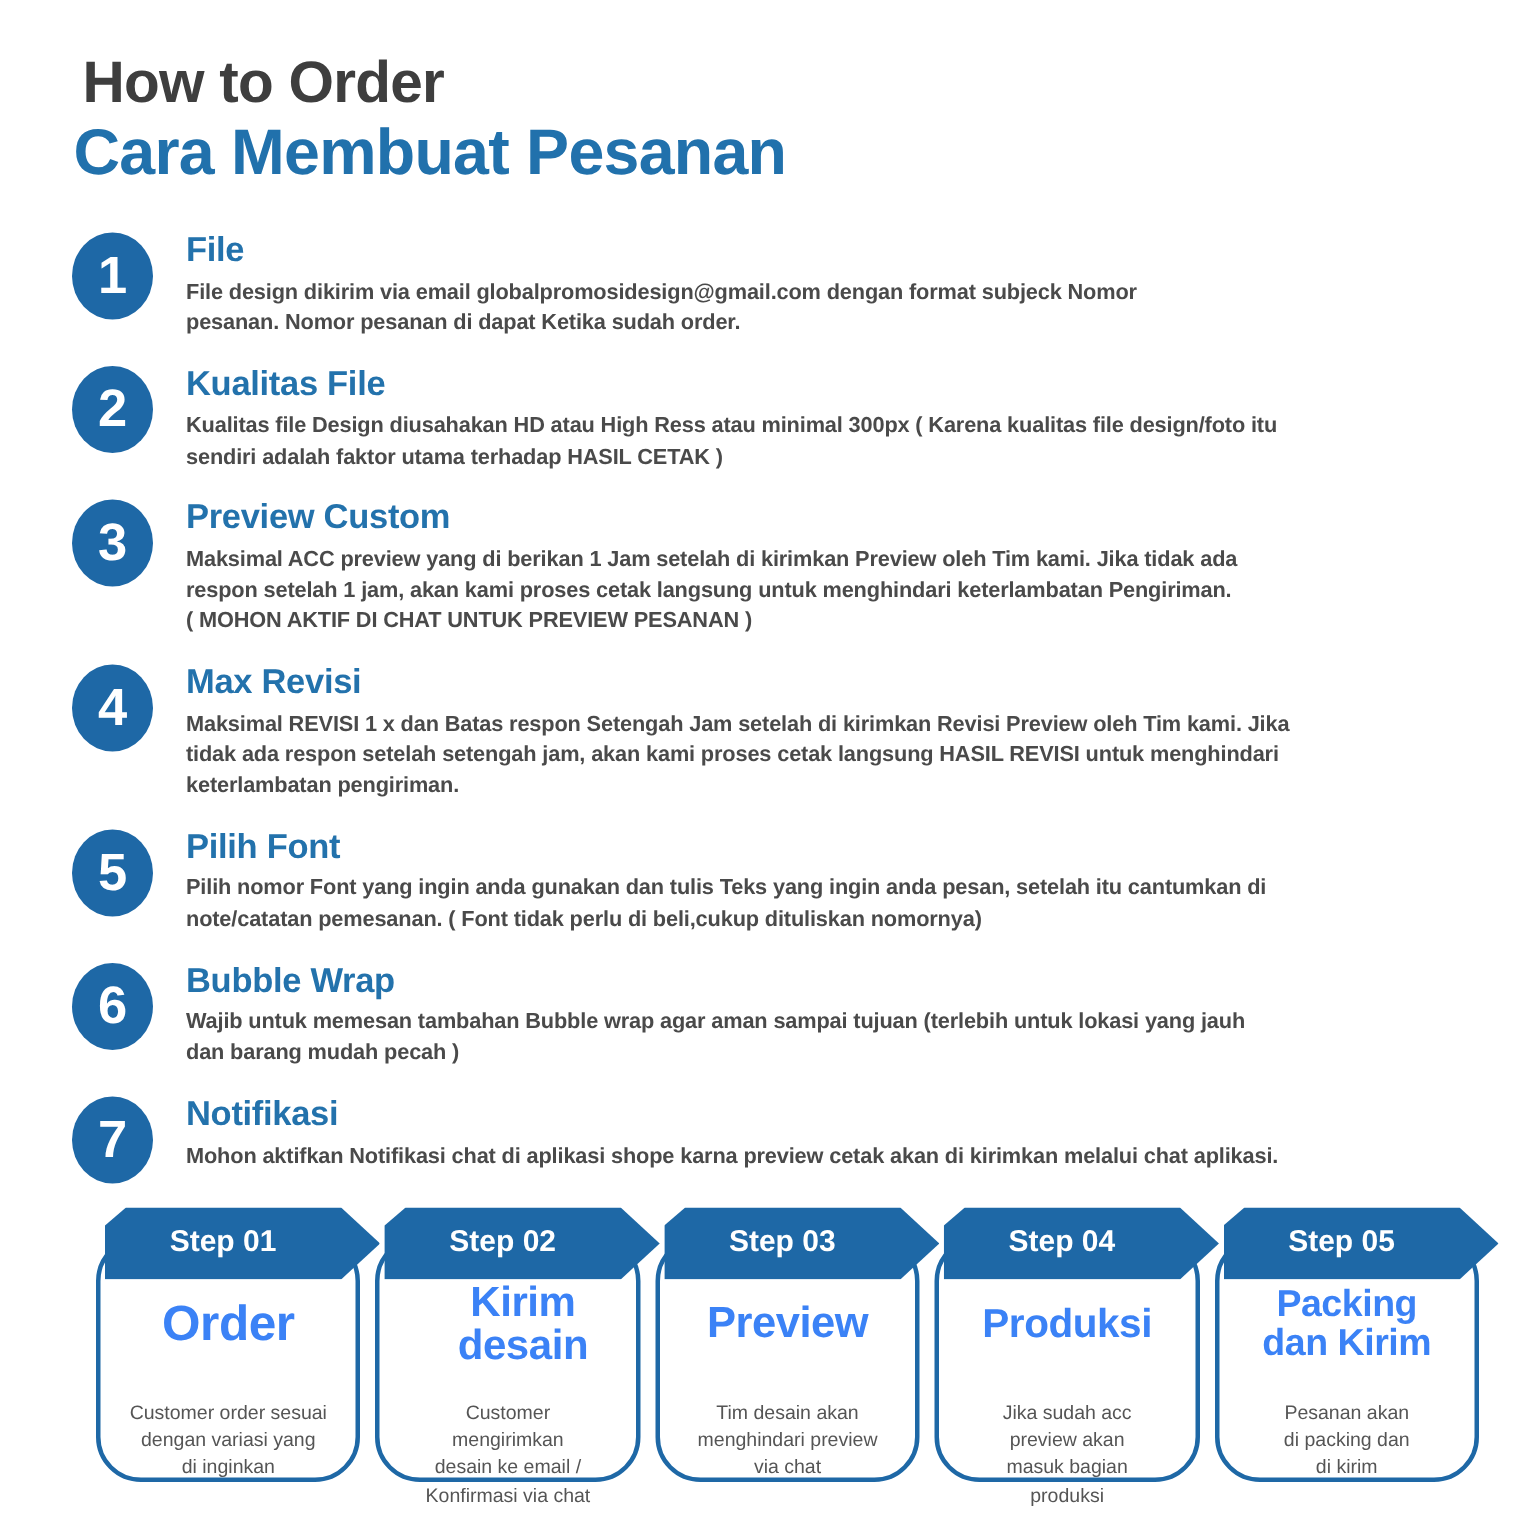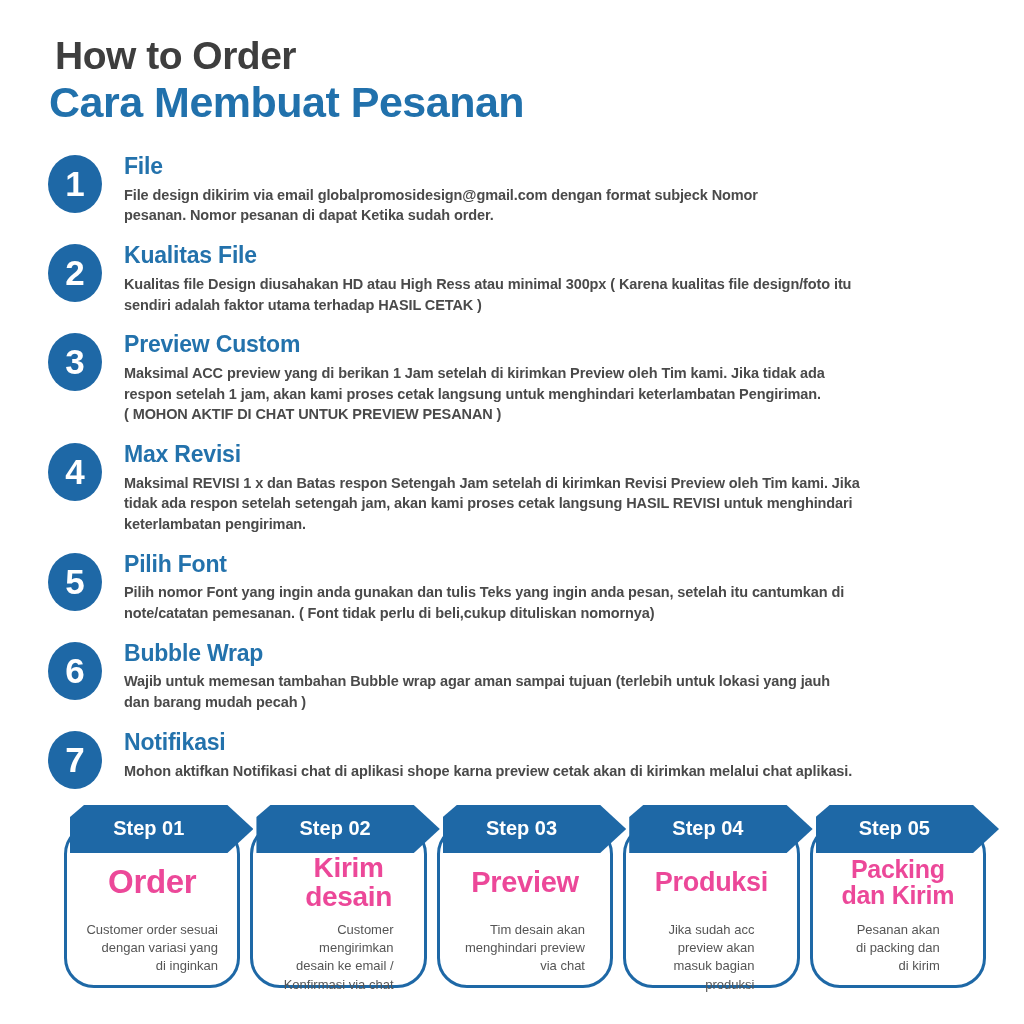--- a/index.html
+++ b/index.html
@@ -109,41 +109,40 @@
     padding: 24px 6px 8px;
     display: flex;
     flex-direction: column;
     align-items: center;
     text-align: center;
     position: relative;
     z-index: 1;
   }
   .card-title {
     font-weight: bold;
-    color: #ec4899;
+    color: #3b82f6;
     line-height: 1.05;
     white-space: pre-line;
     letter-spacing: -0.3px;
     min-height: 62px;
     display: flex;
     align-items: center;
     justify-content: center;
   }
   .process-card:nth-child(1) .card-title { font-size: 33px; }
   .process-card:nth-child(2) .card-title { font-size: 28px; margin-left: 20px; }
   .process-card:nth-child(3) .card-title { font-size: 29px; }
   .process-card:nth-child(4) .card-title { font-size: 27px; }
   .process-card:nth-child(5) .card-title { font-size: 25px; }
   .card-desc {
-    margin-top: 8px;
+    margin-top: 20px;
     font-size: 13px;
     color: #555555;
     line-height: 1.4;
     white-space: pre-line;
-    text-align: right;
   }
 </style>
 </head>
 <body>
 
 <div class="page">
 
   <div class="title-en">How to Order</div>
   <div class="title-id">Cara Membuat Pesanan</div>
 

